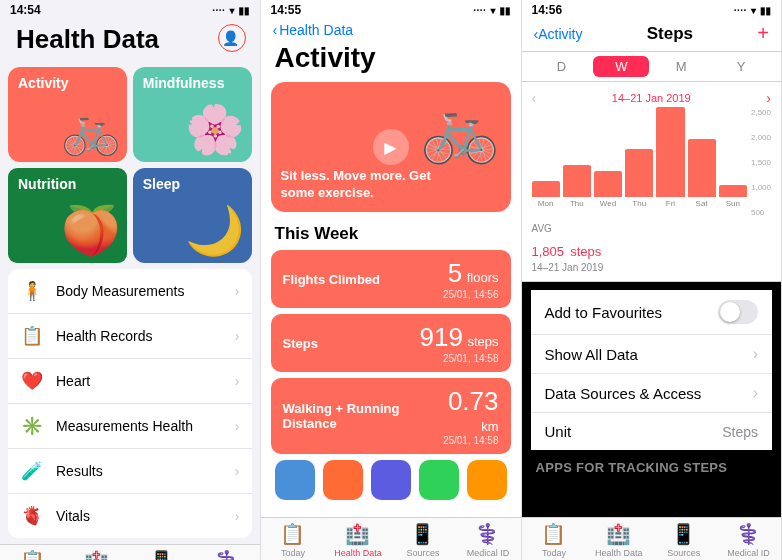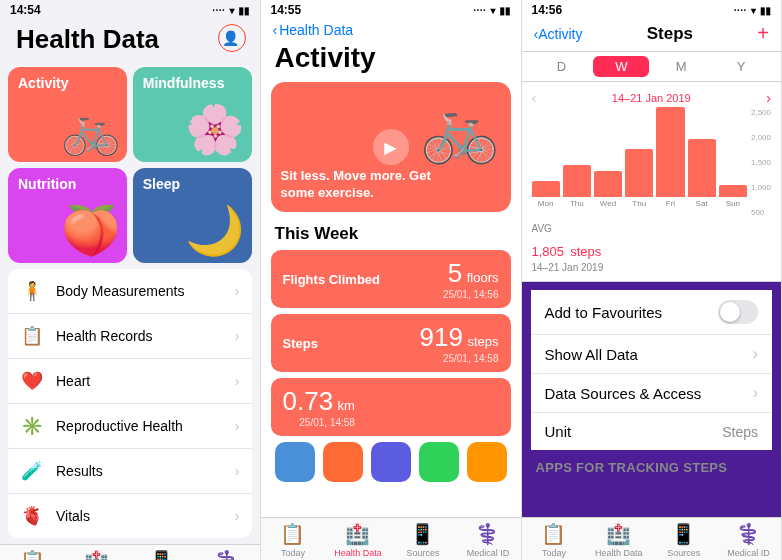--- a/index.html
+++ b/index.html
@@ -80,21 +80,21 @@
       position: relative;
     }
     .tile-label {
       color: #fff;
       font-size: 14px;
       font-weight: 700;
       z-index: 2;
     }
     .tile-activity { background: #ff6b5b; }
     .tile-mindfulness { background: #5bc8af; }
-    .tile-nutrition { background: #d946ef; }
+    .tile-nutrition { background: #15803d; border-radius: 9px; }
     .tile-sleep { background: #3d6aad; }
 
     .tile-icon {
       position: absolute;
       bottom: 4px;
       right: 6px;
       font-size: 48px;
       opacity: 0.9;
     }
 
@@ -237,21 +237,21 @@
       padding: 0 14px;
       overflow: hidden;
     }
     .app-icon {
       width: 40px;
       height: 40px;
       border-radius: 10px;
     }
 
     
-    #panel3 { background: #4c1d95; }
+    #panel3 { background: #000000; }
     #panel3 .status-bar { background: #fff; }
 
     .steps-nav {
       display: flex;
       align-items: center;
       justify-content: space-between;
       padding: 2px 12px 6px;
       background: #fff;
       border-bottom: 0.5px solid #d1d1d6;
     }
@@ -454,21 +454,21 @@
       <span class="list-item-text">Health Records</span>
       <span class="list-item-chevron">›</span>
     </div>
     <div class="list-item">
       <div class="list-item-icon">❤️</div>
       <span class="list-item-text">Heart</span>
       <span class="list-item-chevron">›</span>
     </div>
     <div class="list-item">
       <div class="list-item-icon">✳️</div>
-      <span class="list-item-text">Reproductive Health</span>
+      <span class="list-item-text">Measurements Health</span>
       <span class="list-item-chevron">›</span>
     </div>
     <div class="list-item">
       <div class="list-item-icon">🧪</div>
       <span class="list-item-text">Results</span>
       <span class="list-item-chevron">›</span>
     </div>
     <div class="list-item">
       <div class="list-item-icon">🫀</div>
       <span class="list-item-text">Vitals</span>
@@ -537,20 +537,21 @@
     <div class="stat-right">
       <div>
         <span style="font-size:26px;font-weight:300;color:#fff;">919</span>
         <span style="font-size:13px;color:#fff;">steps</span>
       </div>
       <div class="stat-date">25/01, 14:58</div>
     </div>
   </div>
 
   <div class="stat-card">
+    <span class="stat-label">Walking + Running Distance</span>
     <div class="stat-right">
       <div>
         <span style="font-size:26px;font-weight:300;color:#fff;">0.73</span>
         <span style="font-size:13px;color:#fff;">km</span>
       </div>
       <div class="stat-date">25/01, 14:58</div>
     </div>
   </div>
 
   <div class="rec-apps">

